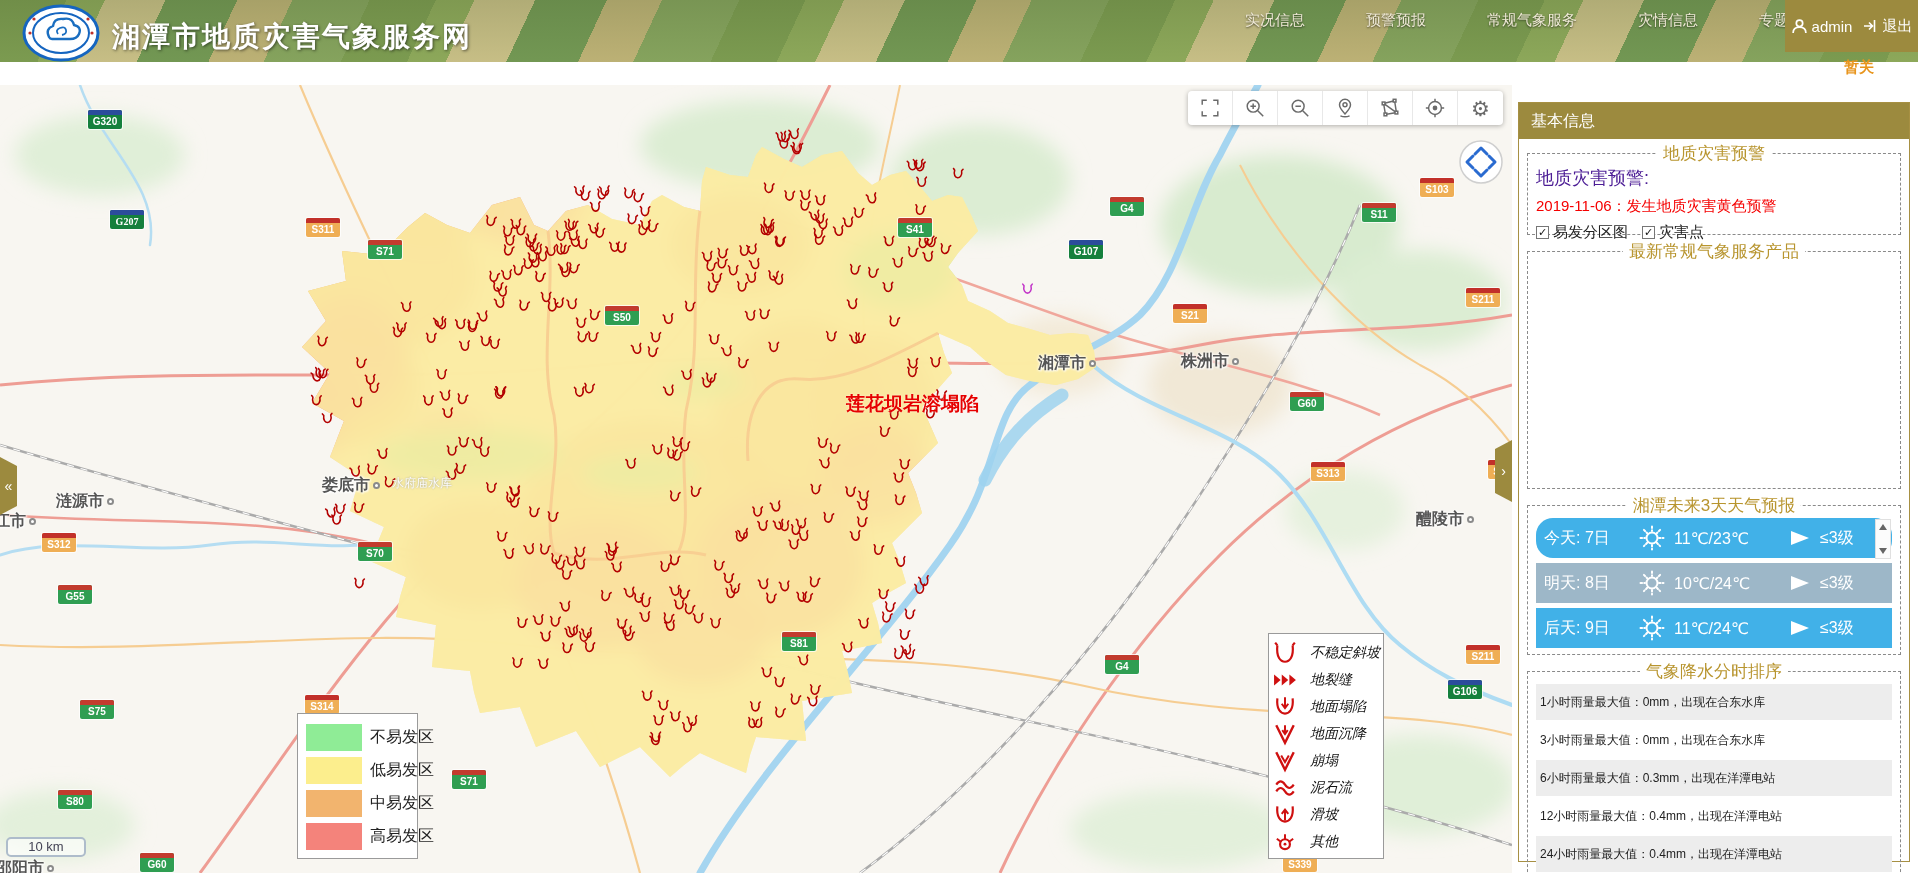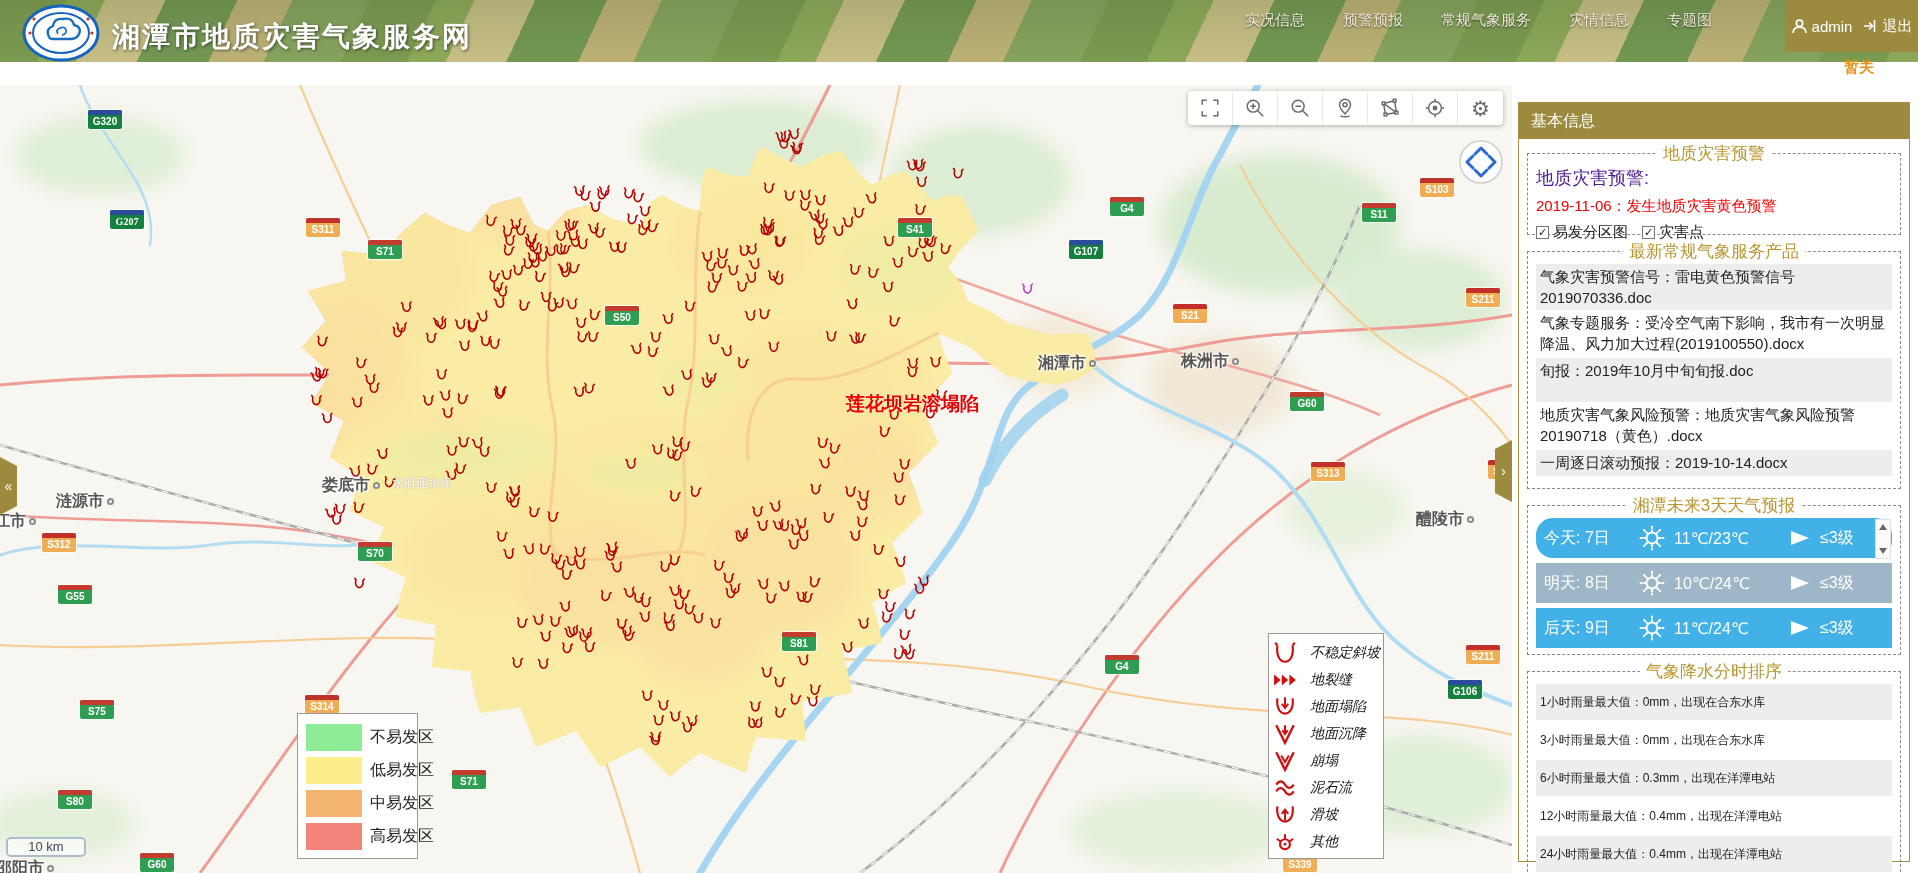--- a/index.html
+++ b/index.html
@@ -8,21 +8,21 @@
 
   
   .header { position:absolute; left:0; top:0; width:1918px; height:62px;
     background:
       linear-gradient(rgba(90,105,60,.30), rgba(130,140,90,.18)),
       repeating-linear-gradient(115deg,#7a9e4e 0 60px,#8fae5a 60px 95px,#d6c98f 95px 150px,#6f9a52 150px 215px,#c9b97b 215px 265px,#86a85e 265px 335px);
   }
   .logo { position:absolute; left:20px; top:4px; width:82px; height:58px; }
   .site-title { position:absolute; left:112px; top:18px; font-size:28px; font-weight:700; color:#fff;
     letter-spacing:2px; text-shadow:1px 1px 3px rgba(0,0,0,.55); white-space:nowrap; }
-  .nav { position:absolute; left:1245px; top:0; height:40px; display:flex; gap:38px; align-items:center; }
+  .nav { position:absolute; left:1245px; top:0; height:40px; display:flex; gap:61px; align-items:center; }
   .nav-link { font-size:15px; color:#efe9d6; text-shadow:0 1px 2px rgba(0,0,0,.6); cursor:pointer; white-space:nowrap; }
   .admin-box { position:absolute; right:0; top:0; width:133px; height:52px; background:#9c8a3e; color:#fff;
     display:flex; align-items:center; justify-content:center; gap:4px; font-size:15px; }
   .subheader { position:absolute; left:0; top:62px; width:1918px; height:23px; background:#fff; }
   .notice { position:absolute; top:58px; right:0px; width:74px; overflow:hidden; color:#e8951d; font-weight:700;
     font-size:15px; z-index:6; white-space:nowrap; }
 
   
   .map { position:absolute; left:0; top:85px; width:1512px; height:788px; overflow:hidden; background:#f8f6f1; }
   .map svg.base { position:absolute; left:0; top:0; }
@@ -876,27 +876,20 @@
         <div class="wchecks">
           <span class="cb"></span>
           <span>易发分区图</span>
           <span class="cb second"></span>
           <span>灾害点</span>
         </div>
       </div>
 
       <div class="panel p-products">
         <span class="ptitle">最新常规气象服务产品</span>
-        <div id="prodRows">
-            <div class="prod-row gray" style="height: 46px;">气象灾害预警信号：雷电黄色预警信号2019070336.doc</div>
-            <div class="prod-row" style="height: 48px;">气象专题服务：受冷空气南下影响，我市有一次明显降温、风力加大过程(2019100550).docx</div>
-            <div class="prod-row gray" style="height: 44px;">旬报：2019年10月中旬旬报.doc</div>
-            <div class="prod-row" style="height: 48px;">地质灾害气象风险预警：地质灾害气象风险预警20190718（黄色）.docx</div>
-            <div class="prod-row gray" style="height: 26px;">一周逐日滚动预报：2019-10-14.docx</div>
-          </div>
       </div>
 
       <div class="panel p-forecast">
         <span class="ptitle">湘潭未来3天天气预报</span>
         <div id="fcRows">
             <div class="fc-row" style="background: rgb(65, 177, 232); border-radius: 17px;">
               <span class="fc-day">今天: 7日</span>
               <span class="fc-icon">
                 <svg width="26" height="26" viewBox="0 0 26 26">
                   <circle cx="13" cy="13" r="5.5" fill="none" stroke="#fff" stroke-width="2"></circle>

